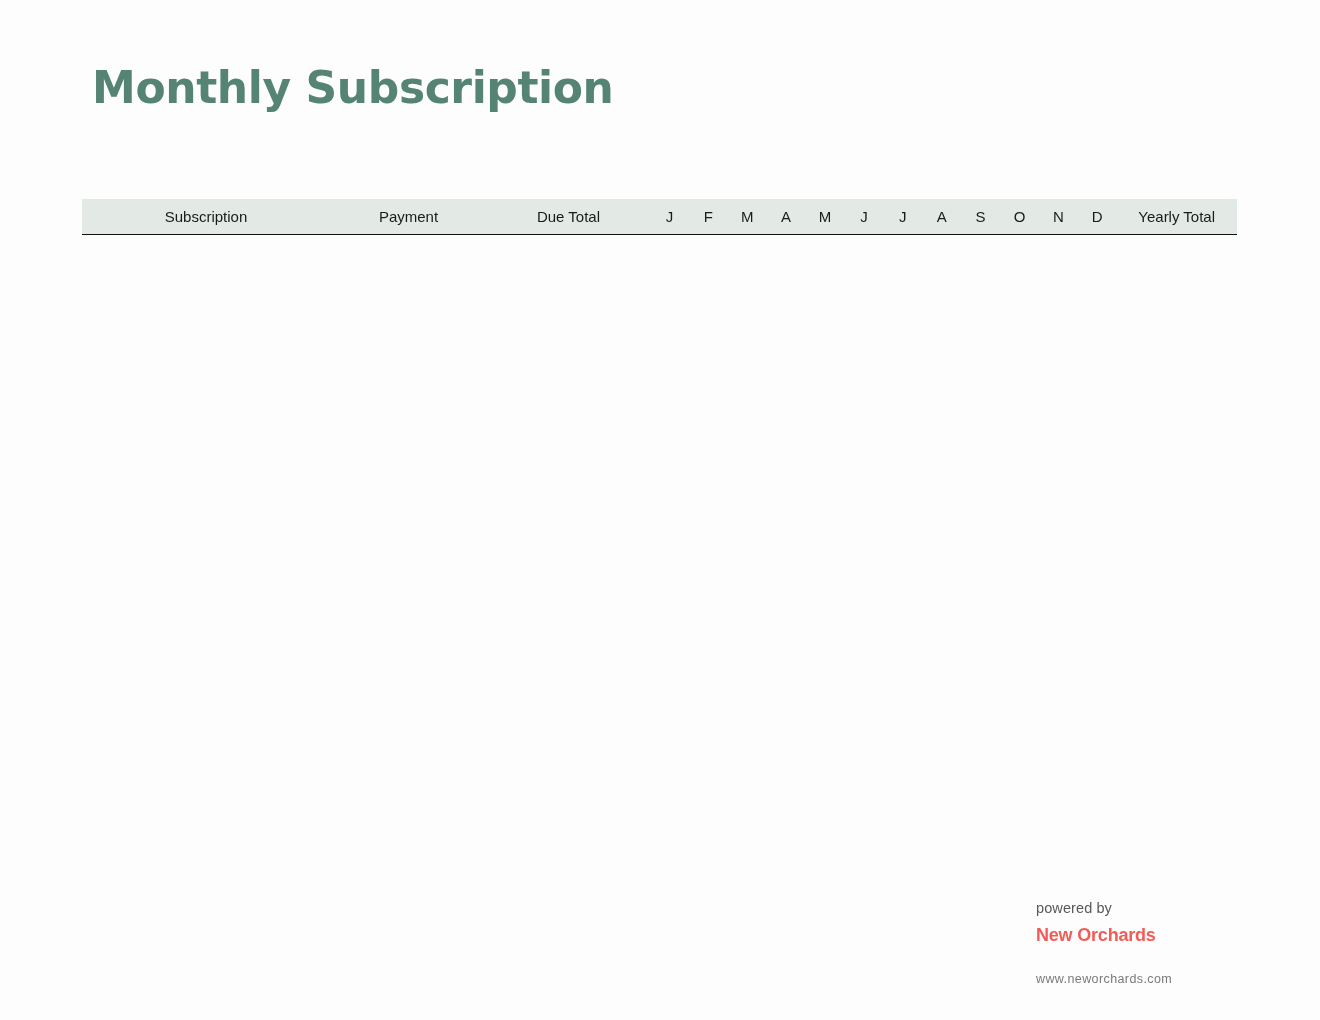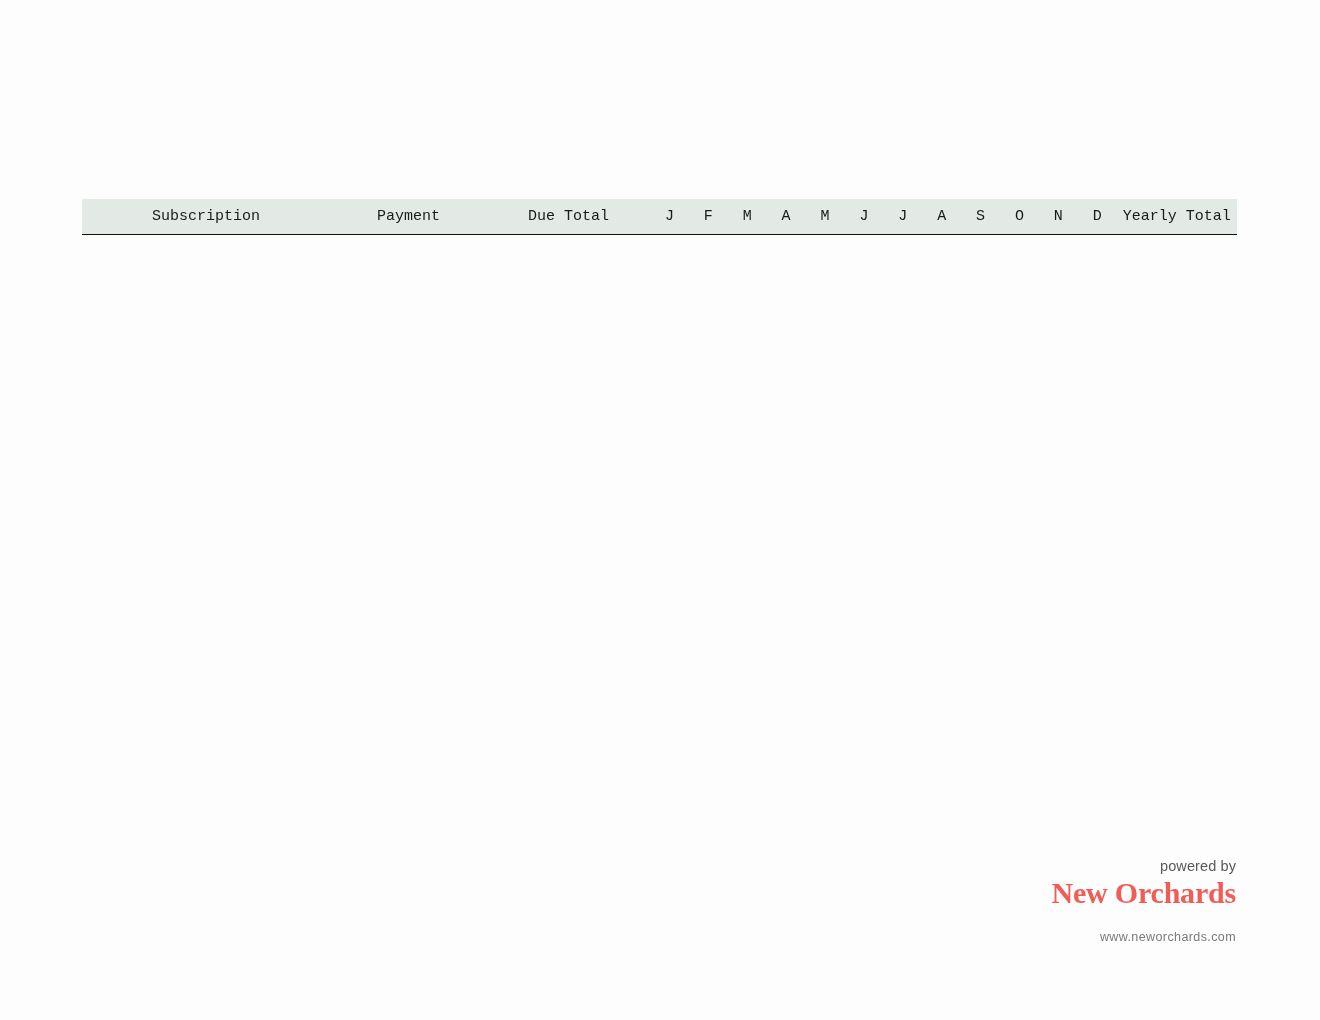--- a/index.html
+++ b/index.html
@@ -43,21 +43,20 @@
   .table-wrap {
     position: absolute;
     left: 82px;
     top: 199px;
     width: 1155px;
   }
   table.tracker {
     width: 1118px;
     border-collapse: collapse;
     table-layout: fixed;
-    font-family: Liberation Mono, monospace;
   }
   table.tracker thead th {
     background: #e3eae5;
     font-size: 15px;
     font-weight: normal;
     color: #1b1b1b;
     height: 35px;
     padding: 0;
     border-bottom: 1.6px solid #111111;
     vertical-align: middle;
@@ -65,53 +64,54 @@
   }
   th.col-sub   { text-align: left; padding-left: 9px; }
   th.col-amt   { text-align: left; padding-left: 10px; }
   th.col-due   { text-align: left; padding-left: 10px; }
   th.col-total { text-align: center; }
 
   
   .brand {
     position: absolute;
     right: 84px;
-    top: 856px;
-    text-align: right;
+    top: 898px;
+    text-align: left;
     width: 200px;
   }
   .brand-powered {
     font-size: 14.5px;
     color: #585858;
     line-height: 20px;
     letter-spacing: 0.1px;
   }
   .brand-name {
-    font-family: Liberation Serif, serif;
+    font-family: Liberation Sans, sans-serif;
     font-weight: bold;
-    font-size: 30px;
+    font-size: 18px;
     line-height: 32px;
     color: #f15c56;
     letter-spacing: -0.2px;
     margin-top: 1px;
   }
   .brand-url {
     font-size: 12.5px;
     color: #7a7a7a;
     line-height: 18px;
     letter-spacing: 0.4px;
     margin-top: 19px;
   }
 </style>
 </head>
 <body>
 
 <div class="page">
 
   <div class="title-block">
+    <div class="title-line">Monthly Subscription</div>
   </div>
 
   <div class="table-wrap">
     <table class="tracker">
       <colgroup id="tracker-colgroup">
           <col style="width: 248px;">
           <col style="width: 157px;">
           <col style="width: 163px;">
           <col style="width: 38.9px;">
           <col style="width: 38.9px;">

